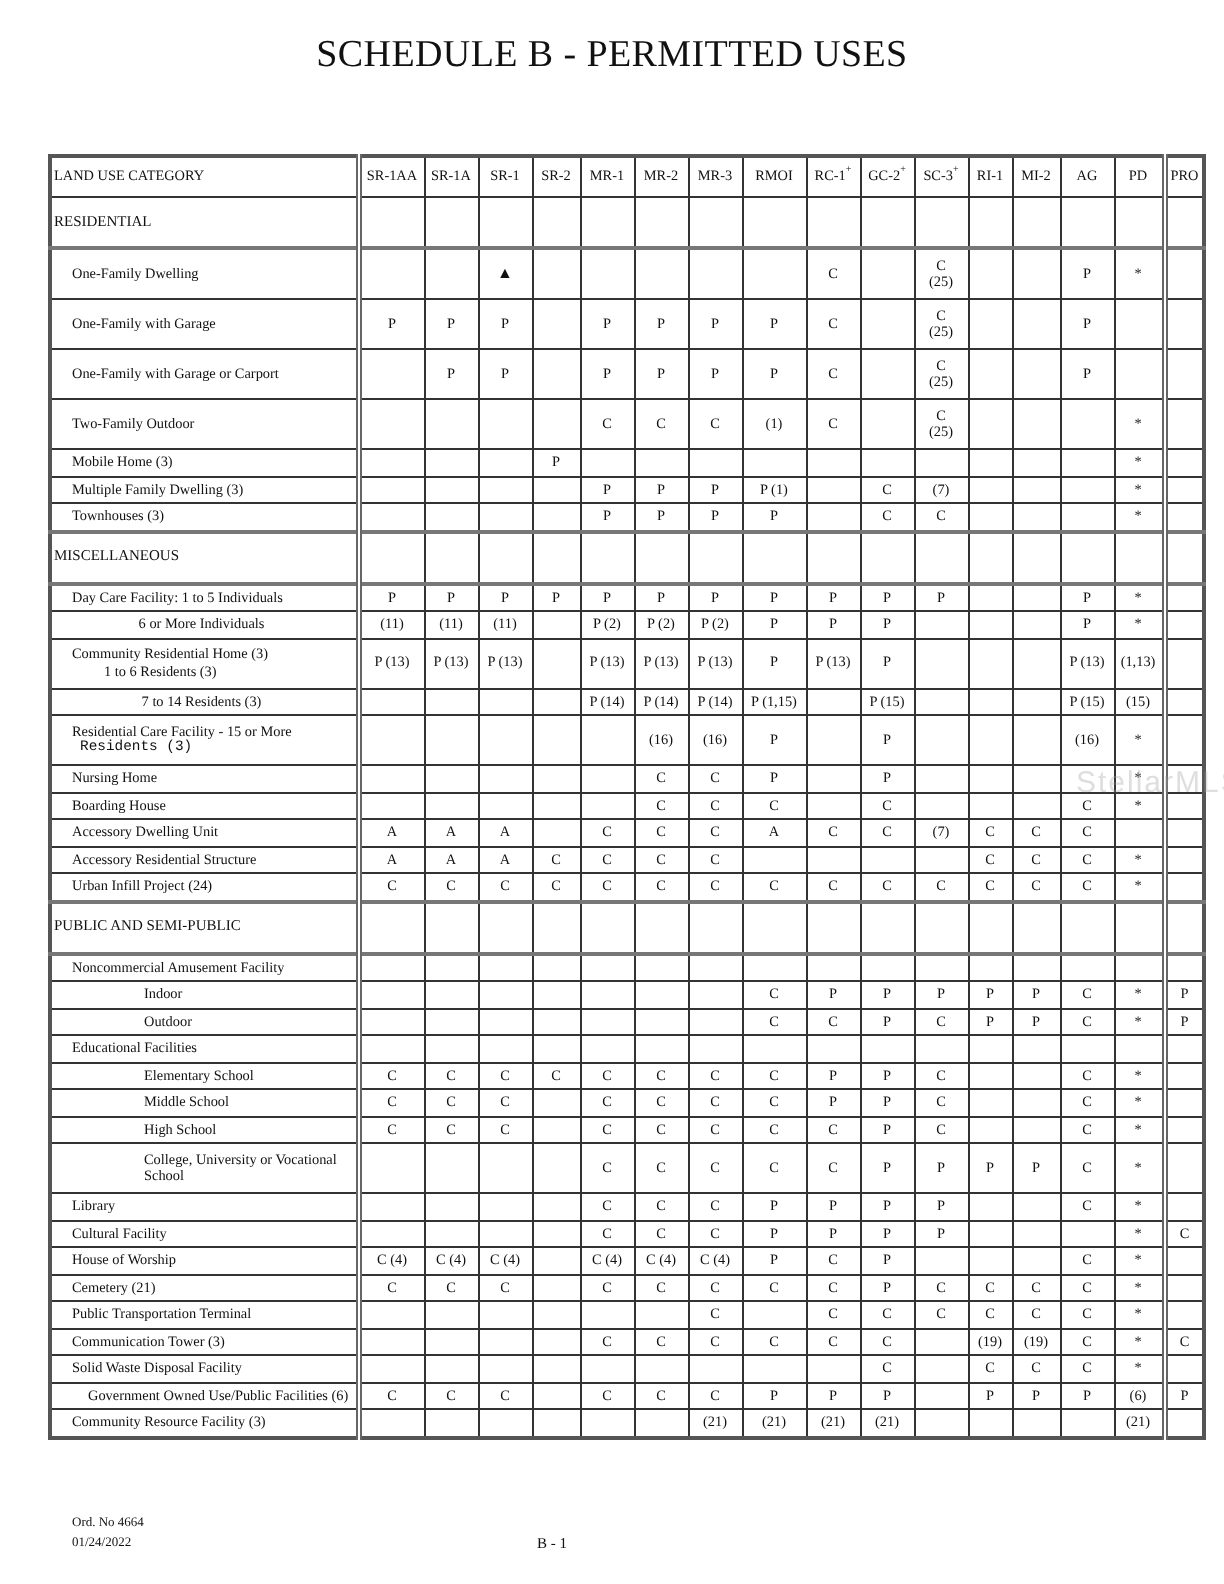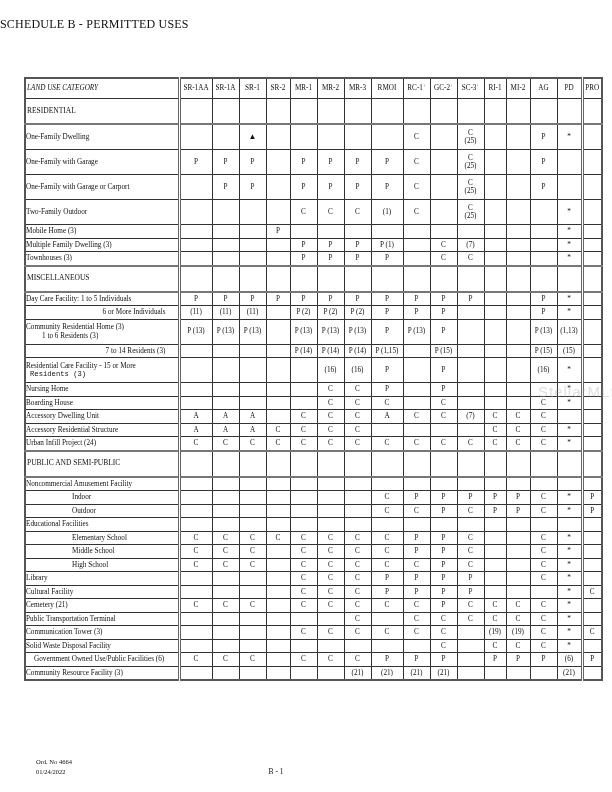--- a/index.html
+++ b/index.html
@@ -1,26 +1,26 @@
 <!DOCTYPE html>
 <html><head>
 <meta charset="utf-8">
 <style>
   html, body { margin: 0; padding: 0; background: #ffffff; }
   body { width: 612px; height: 792px; position: relative; font-family: "Liberation Serif", "DejaVu Serif", serif; color: #111; overflow: hidden; }
-  .title { position: absolute; top: 17px; left: 0; width: 612px; text-align: left; font-size: 12px; letter-spacing: 0.2px; }
+  .title { position: absolute; top: 17px; left: 0; width: 612px; text-align: center; font-size: 19px; letter-spacing: 0.2px; }
   .tbl-wrap { position: absolute; top: 77px; left: 24px; width: 572px; }
   table { border-collapse: collapse; width: 572px; table-layout: fixed; border: 2px solid #555; }
   td, th { border: 1px solid #333; font-size: 7.2px; font-weight: normal; text-align: center; vertical-align: middle; padding: 0; line-height: 1.15; overflow: hidden; white-space: nowrap; }
   th { height: 19px; font-size: 7.2px; }
-  th.lbl { text-align: left; padding-left: 1px; font-style: italic; }
-  td.lbl { text-align: left; padding-left: 0; white-space: normal; }
+  th.lbl { text-align: left; padding-left: 1px; }
+  td.lbl { text-align: left; padding-left: 10px; white-space: normal; }
   td.lbl.i3 { padding-left: 46px; }
-  td.lbl.i0 { padding-left: 8px; }
-  td.lbl.right { text-align: right; padding-right: 12px; margin-left: 24px; }
+  td.lbl.i0 { padding-left: 18px; }
+  td.lbl.right { text-align: center; padding-right: 12px; margin-left: 24px; }
   tr.section td { height: 24px; }
   tr.section td.lbl { font-weight: normal; padding-left: 1px; font-size: 7.5px; }
   tr.section { border-bottom: 2px solid #666; }
   tr.sp-top td { border-top: 2px solid #777; }
   td.sep, th.sep { border-right: 3px double #666; }
   td.pdsep, th.pdsep { border-right: 3px double #666; }
   .footer-left { position: absolute; top: 757px; left: 36px; font-size: 6.5px; line-height: 10px; }
   .footer-center { position: absolute; top: 767px; left: 0; width: 552px; text-align: center; font-size: 7.5px; }
   .watermark { position: absolute; top: 383px; left: 538px; font-family: "Liberation Sans", sans-serif; font-size: 15px; color: rgba(160,160,160,0.35); letter-spacing: 1px; }
   tr.r-norm td { height: 12.5px; }
@@ -644,20 +644,42 @@
           <td>C</td>
           <td>C</td>
           <td>P</td>
           <td>C</td>
           <td></td>
           <td></td>
           <td>C</td>
           <td class="pdsep">*</td>
           <td></td>
         </tr>
+        <tr class="r-double">
+          <td class="lbl sep i3">
+            <div>College, University or Vocational</div>
+            <div>School</div>
+          </td>
+          <td></td>
+          <td></td>
+          <td></td>
+          <td></td>
+          <td>C</td>
+          <td>C</td>
+          <td>C</td>
+          <td>C</td>
+          <td>C</td>
+          <td>P</td>
+          <td>P</td>
+          <td>P</td>
+          <td>P</td>
+          <td>C</td>
+          <td class="pdsep">*</td>
+          <td></td>
+        </tr>
         <tr class="r-norm">
           <td class="lbl sep">
             <div>Library</div>
           </td>
           <td></td>
           <td></td>
           <td></td>
           <td></td>
           <td>C</td>
           <td>C</td>
@@ -685,20 +707,41 @@
           <td>C</td>
           <td>P</td>
           <td>P</td>
           <td>P</td>
           <td>P</td>
           <td></td>
           <td></td>
           <td></td>
           <td class="pdsep">*</td>
           <td>C</td>
+        </tr>
+        <tr class="r-norm">
+          <td class="lbl sep">
+            <div>House of Worship</div>
+          </td>
+          <td>C (4)</td>
+          <td>C (4)</td>
+          <td>C (4)</td>
+          <td></td>
+          <td>C (4)</td>
+          <td>C (4)</td>
+          <td>C (4)</td>
+          <td>P</td>
+          <td>C</td>
+          <td>P</td>
+          <td></td>
+          <td></td>
+          <td></td>
+          <td>C</td>
+          <td class="pdsep">*</td>
+          <td></td>
         </tr>
         <tr class="r-norm">
           <td class="lbl sep">
             <div>Cemetery (21)</div>
           </td>
           <td>C</td>
           <td>C</td>
           <td>C</td>
           <td></td>
           <td>C</td>

